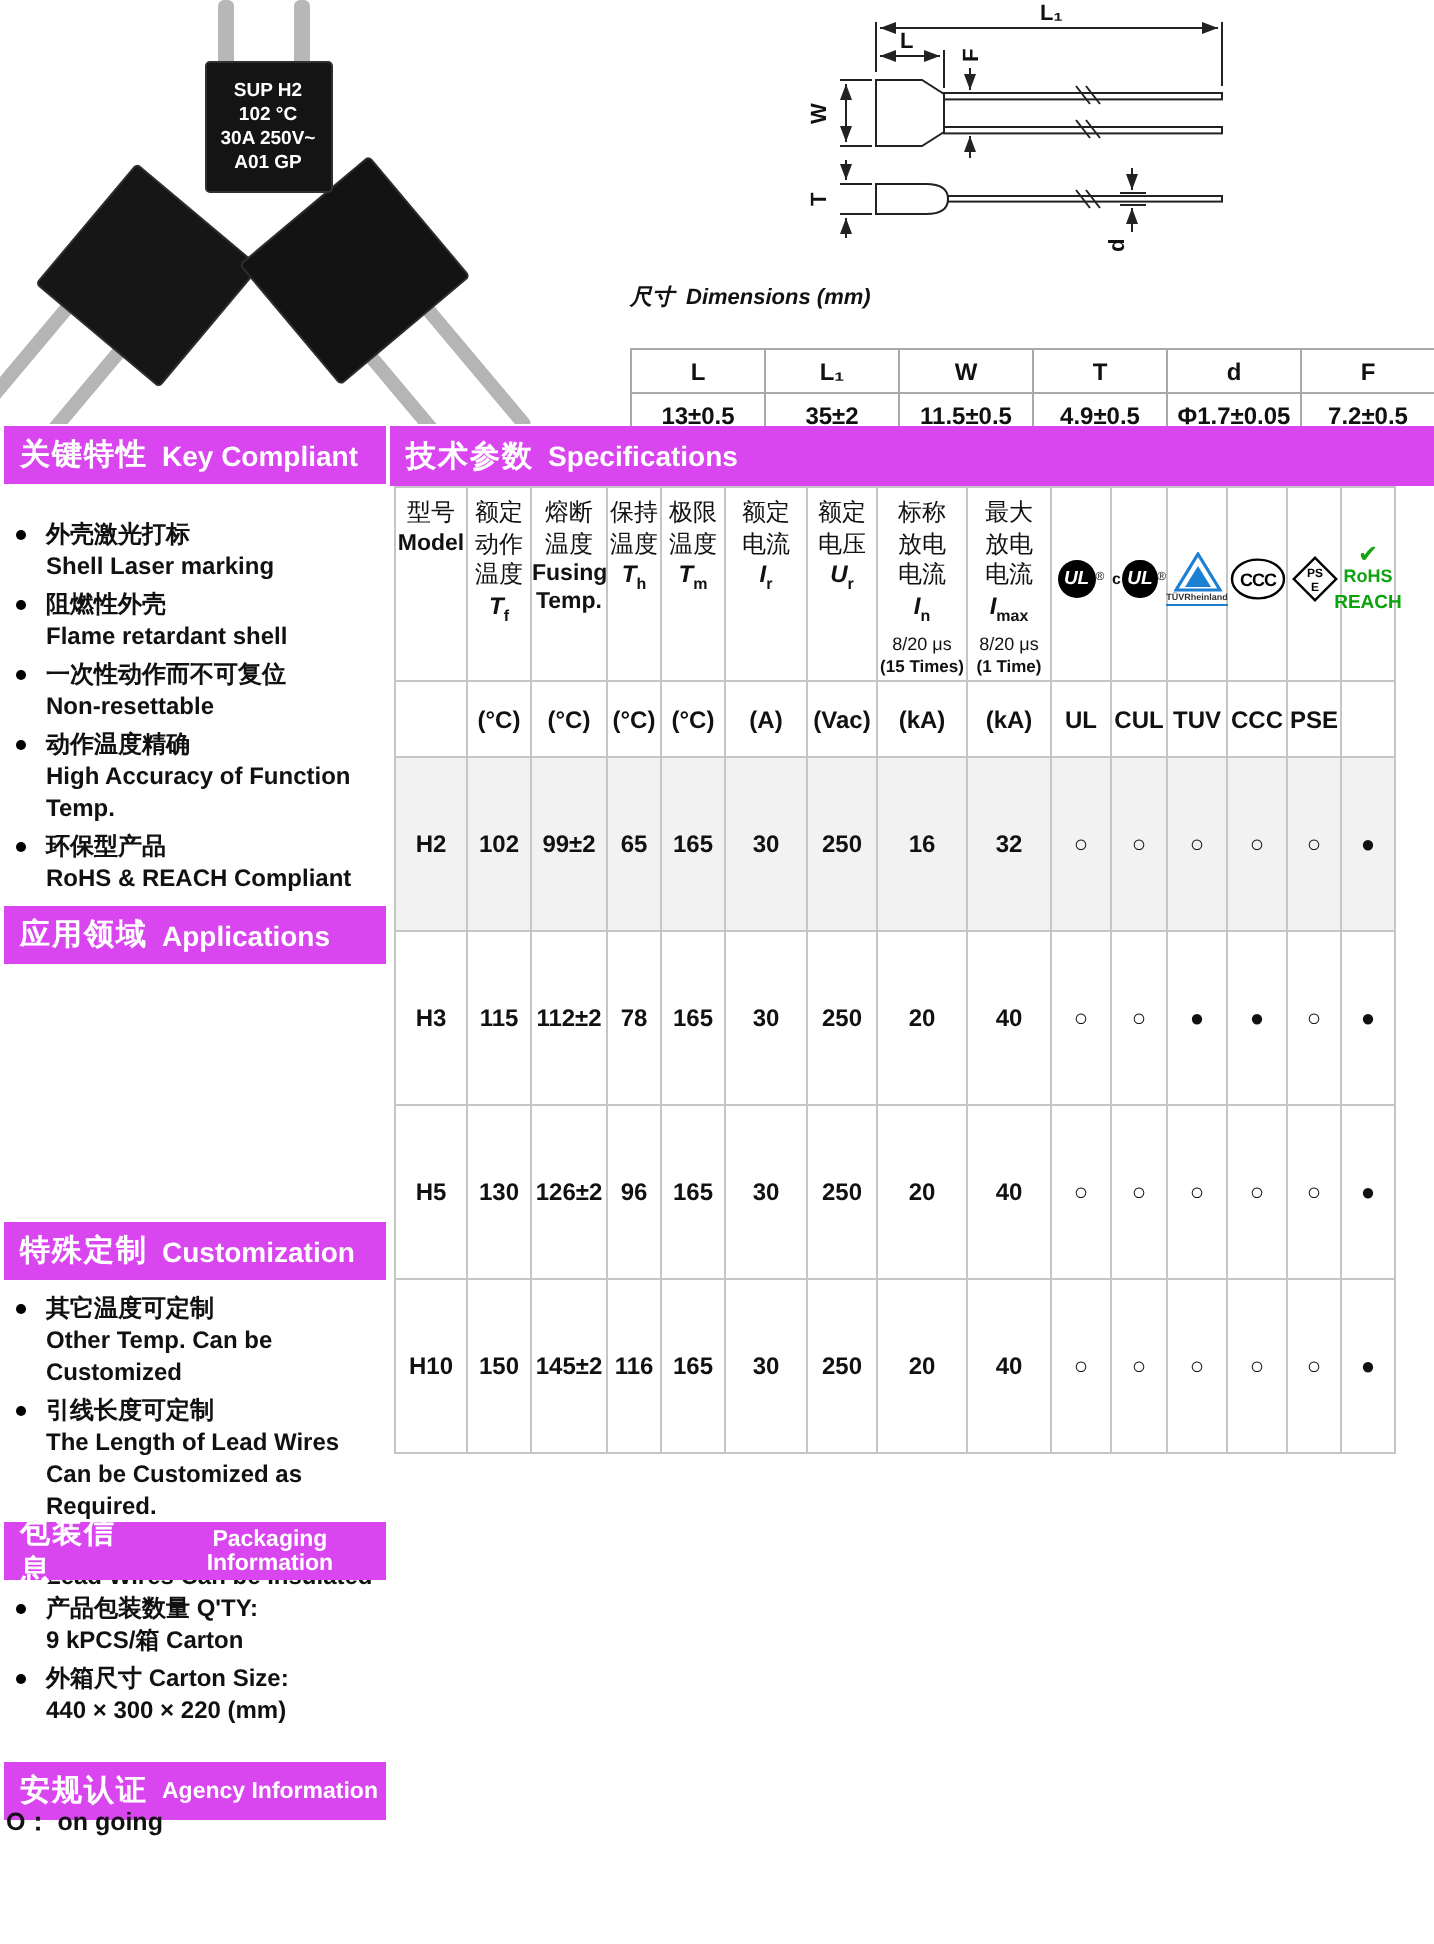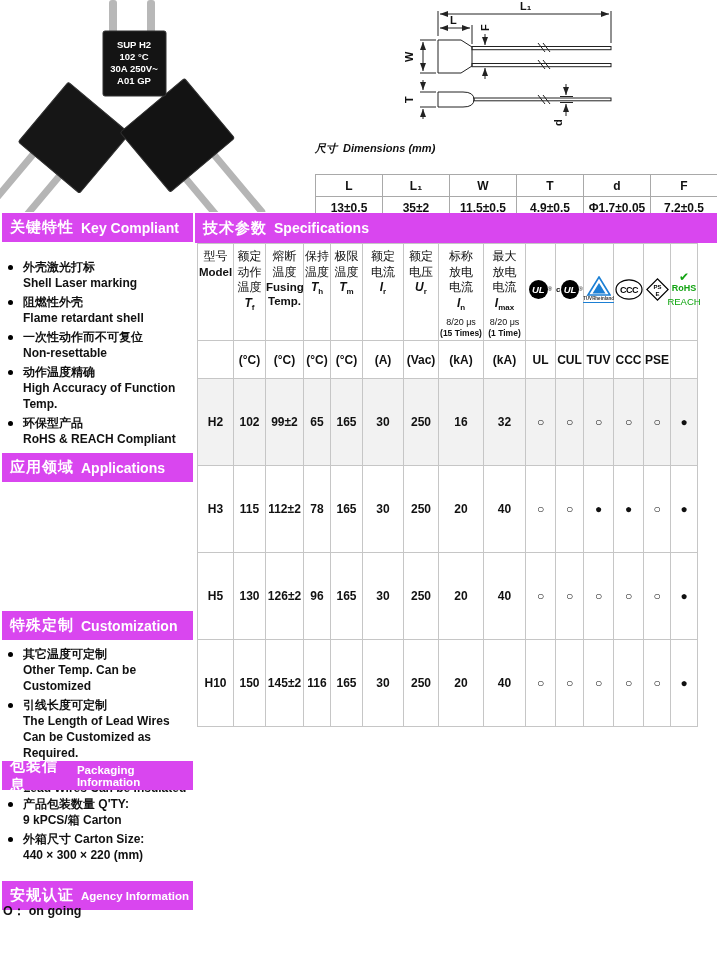--- a/index.html
+++ b/index.html
@@ -19,21 +19,21 @@
   table.dimtab { border-collapse:collapse; table-layout:fixed; width:402px; }
   table.dimtab th, table.dimtab td {
     border:1px solid #a9a9a9; width:67px; height:22px; text-align:center;
     font-size:12px; font-weight:bold; padding:0;
   }
 
   
   .bar { background:#d946ef; color:#fff; display:flex; align-items:center; padding-left:8px; }
   .bar .zh { font-size:15px; font-weight:bold; letter-spacing:1px; }
   .bar .en { font-size:14px; font-weight:bold; margin-left:7px; }
-  .bar.small .en { font-size:11.5px; }
+  .bar.small .en { font-size:11.5px;text-align:center; }
 
   
   .sidebar { position:absolute; left:0; top:213px; width:195px; height:759px; }
   .sec-bar { position:absolute; left:2px; width:191px; height:29px; }
   .items { position:absolute; left:6px; width:192px; }
   .itm { margin-bottom:3px; }
   .ln { font-size:12px; font-weight:bold; line-height:16px; padding-left:17px; }
   .ln.b { position:relative; }
   .ln.b::before { content:""; position:absolute; left:2px; top:5.5px; width:5px; height:5px;
     border-radius:50%; background:#000; }
@@ -62,21 +62,21 @@
   .ulbadge { width:19px; height:19px; border-radius:50%; background:#000; color:#fff;
     display:inline-flex; align-items:center; justify-content:center;
     font-size:9.5px; font-weight:bold; font-style:italic; }
   .reg { font-size:6px; vertical-align:top; }
   .cul-c { font-size:8px; font-weight:bold; margin-right:1px; }
   .tuvbox { display:flex; flex-direction:column; align-items:center; }
   .tuvtext { font-size:4.5px; font-weight:bold; color:#333; border-bottom:1px solid #1b7fd4; line-height:6px; }
   .rohsbox { display:flex; flex-direction:column; align-items:center; line-height:10px; }
   .check { color:#12a312; font-size:12px; line-height:11px; }
   .rohs-t { color:#12a312; font-size:9px; font-weight:bold; }
-  .reach { color:#0aa30a; font-size:9.5px; font-weight:normal; margin-top:4px; }
+  .reach { color:#0aa30a; font-size:9.5px; font-weight:bold; margin-top:4px; }
 </style>
 </head>
 <body>
 
 <div class="page">
 
   <svg class="photo" width="345" height="212" viewBox="0 0 345 212">
     <rect x="0" y="0" width="345" height="212" fill="#ffffff"></rect>
 
     <g transform="translate(72,140) rotate(40)">

